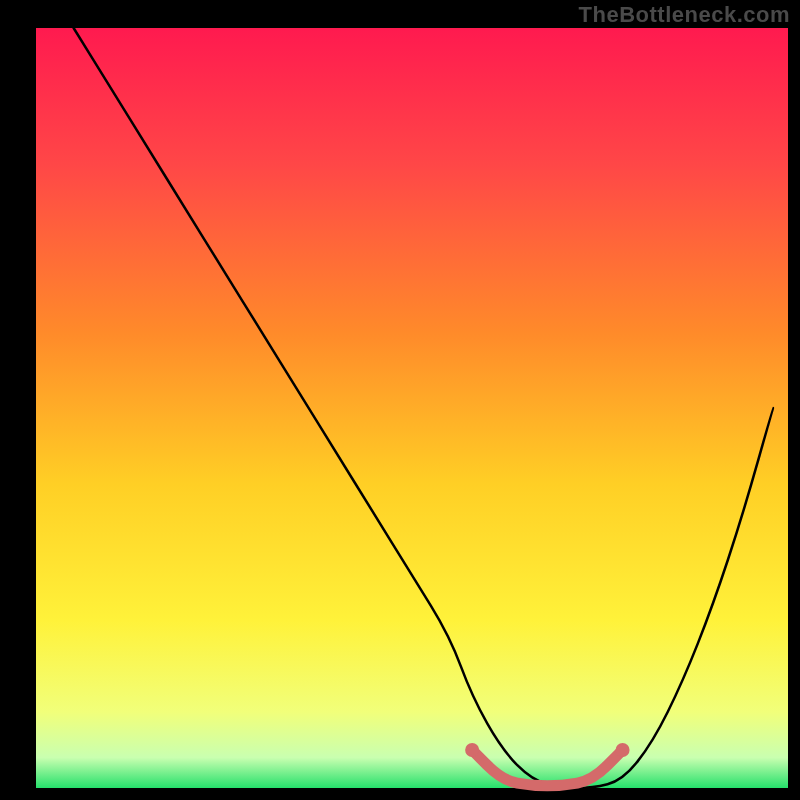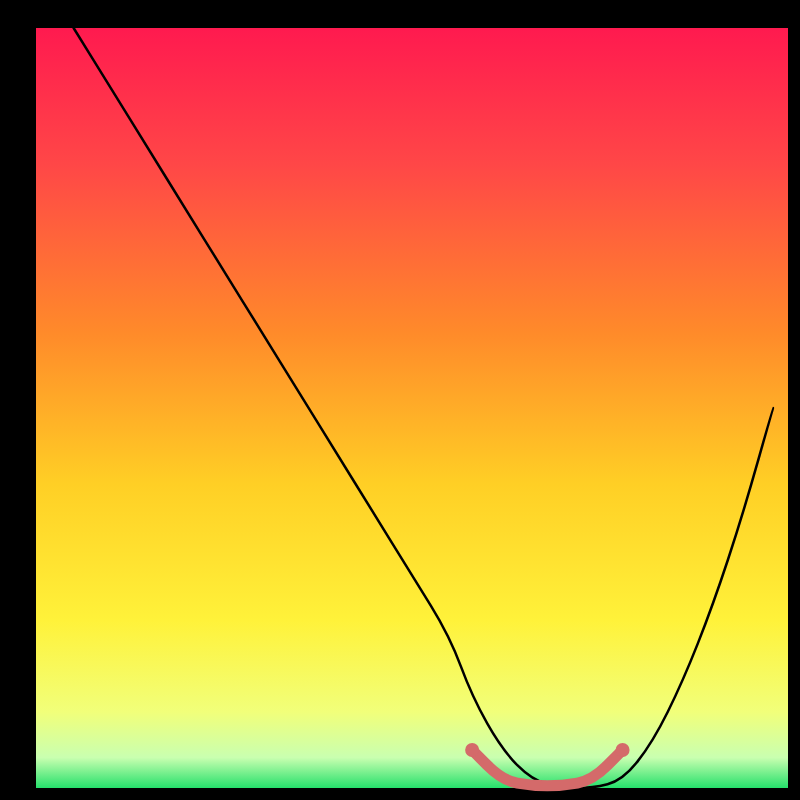--- a/index.html
+++ b/index.html
@@ -29,20 +29,21 @@
     user-select: none;
   }
   svg {
     display: block;
   }
 </style>
 </head>
 <body>
 
 <div class="stage">
+  <div class="watermark">TheBottleneck.com</div>
   <svg id="chart-svg" width="800" height="800" viewBox="0 0 800 800" preserveAspectRatio="none">
       <defs>
         <linearGradient id="bg-grad" x1="0" y1="0" x2="0" y2="1">
           <stop offset="0%" stop-color="#ff1a4f"></stop>
           <stop offset="18%" stop-color="#ff4747"></stop>
           <stop offset="40%" stop-color="#ff8a2a"></stop>
           <stop offset="60%" stop-color="#ffcf25"></stop>
           <stop offset="78%" stop-color="#fff23a"></stop>
           <stop offset="90%" stop-color="#f1ff7a"></stop>
           <stop offset="96%" stop-color="#c9ffb0"></stop>

